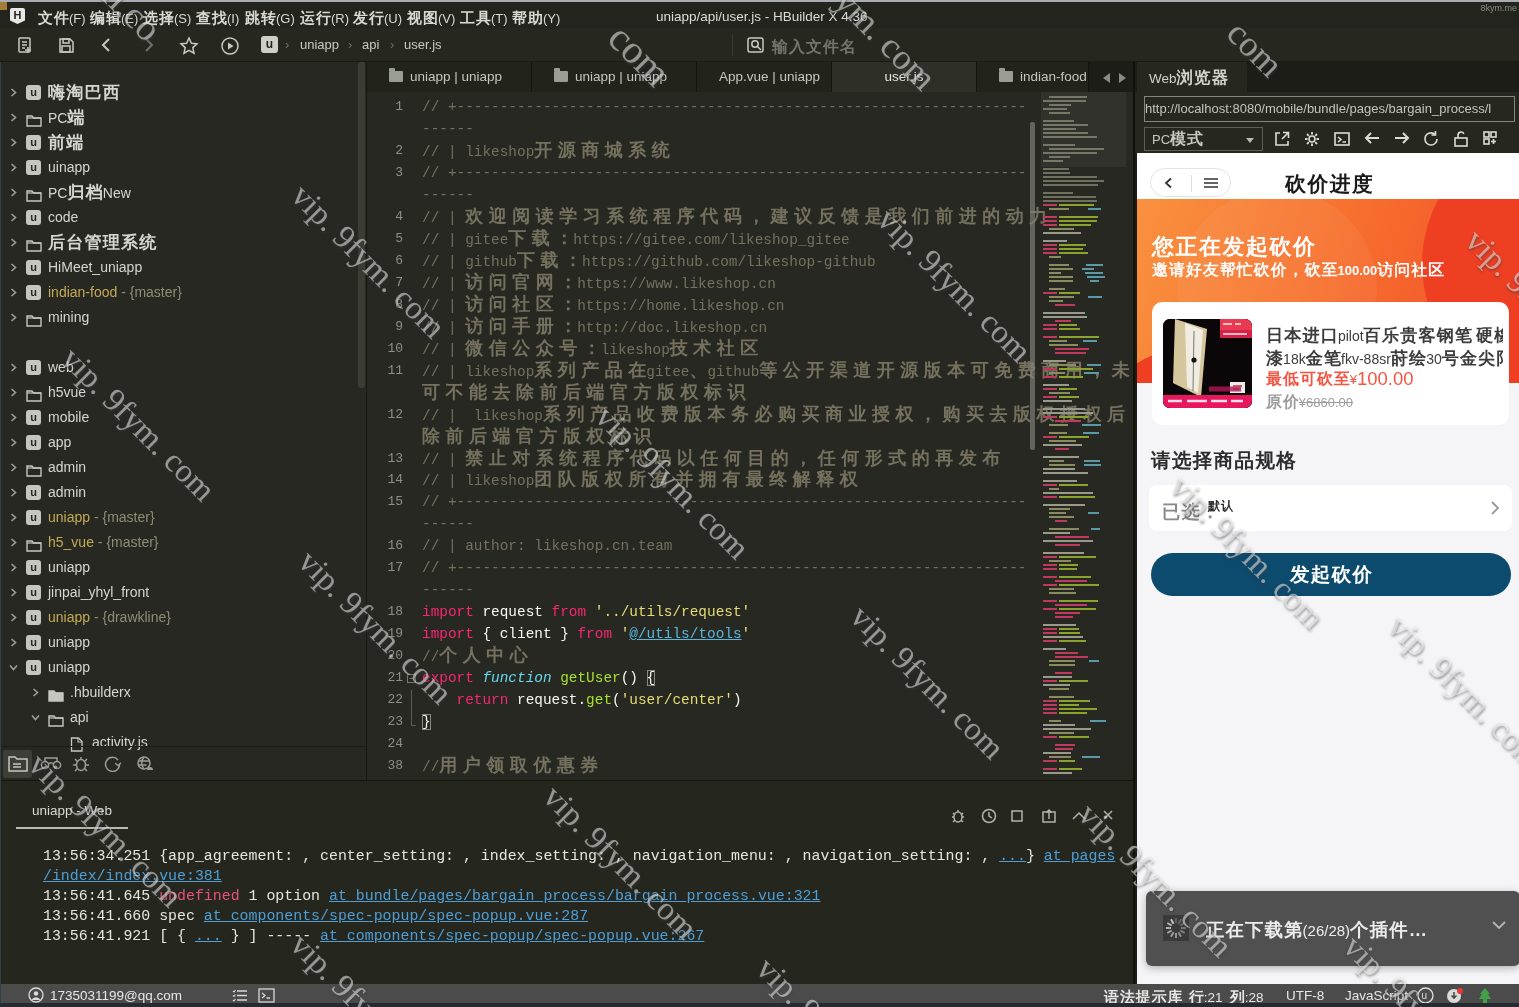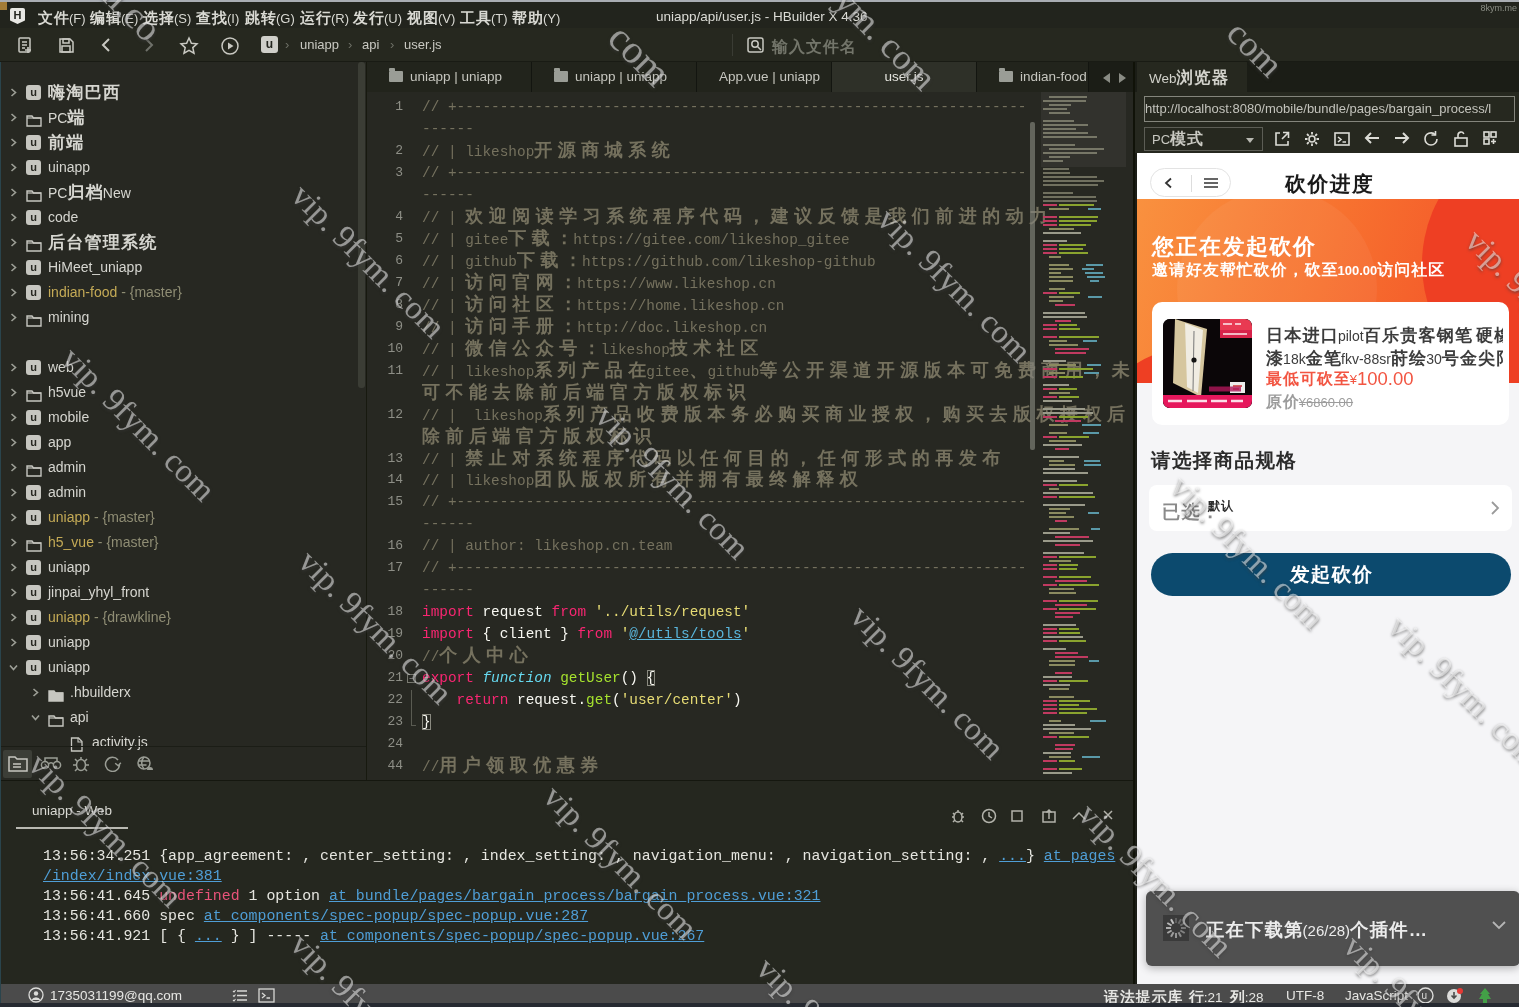--- a/index.html
+++ b/index.html
@@ -436,21 +436,21 @@
 <div class="cr" style="top:443px"><span class="ln">16</span><span class="ct"><span class="c">// | author: likeshop.cn.team</span></span></div>
 <div class="cr" style="top:465px"><span class="ln">17</span><span class="ct"><span class="c">// +------------------------------------------------------------------</span></span></div>
 <div class="cr" style="top:487px"><span class="ln"></span><span class="ct"><span class="c">------</span></span></div>
 <div class="cr" style="top:509px"><span class="ln">18</span><span class="ct"><span class="k">import</span><span class="w"> request </span><span class="k">from</span><span class="s"> '../utils/request'</span></span></div>
 <div class="cr" style="top:531px"><span class="ln">19</span><span class="ct"><span class="k">import</span><span class="w"> { client } </span><span class="k">from</span><span class="s"> '</span><span class="lnk2">@/utils/tools</span><span class="s">'</span></span></div>
 <div class="cr" style="top:553px"><span class="ln">20</span><span class="ct"><span class="c">//<i>个人中心</i></span></span></div>
 <div class="cr" style="top:575px"><span class="ln">21</span><span class="ct"><span class="k">export</span><span class="cy"> function</span><span class="g"> getUser</span><span class="w">() <span class="bm">{</span></span></span></div>
 <div class="cr" style="top:597px"><span class="ln">22</span><span class="ct"><span class="w">    </span><span class="k">return</span><span class="w"> request.</span><span class="g">get</span><span class="w">(</span><span class="s">'user/center'</span><span class="w">)</span></span></div>
 <div class="cr" style="top:619px"><span class="ln">23</span><span class="ct"><span class="w"><span class="bm">}</span></span></span></div>
 <div class="cr" style="top:641px"><span class="ln">24</span><span class="ct"></span></div>
-<div class="cr" style="top:663px"><span class="ln">44</span><span class="ct"><span class="c">//<i>用户领取优惠券</i></span></span></div>
+<div class="cr" style="top:663px"><span class="ln">38</span><span class="ct"><span class="c">//<i>用户领取优惠券</i></span></span></div>
 <div id="fold">−</div>
         <div id="iline"></div>
 <svg width="85" height="688" style="position:absolute;left:674px;top:0">
           <rect x="8" y="4" width="38" height="2" fill="#70705f"></rect>
           <rect x="2" y="8" width="43" height="2" fill="#70705f"></rect>
           <rect x="8" y="12" width="22" height="2" fill="#70705f"></rect>
           <rect x="2" y="16" width="24" height="2" fill="#70705f"></rect>
           <rect x="8" y="20" width="21" height="2" fill="#70705f"></rect>
           <rect x="2" y="28" width="31" height="2" fill="#70705f"></rect>
           <rect x="2" y="32" width="45" height="2" fill="#70705f"></rect>

